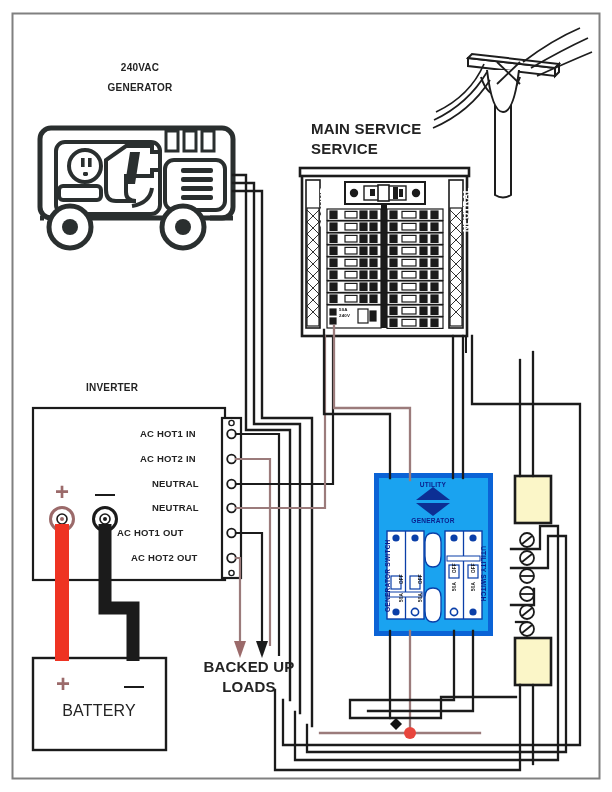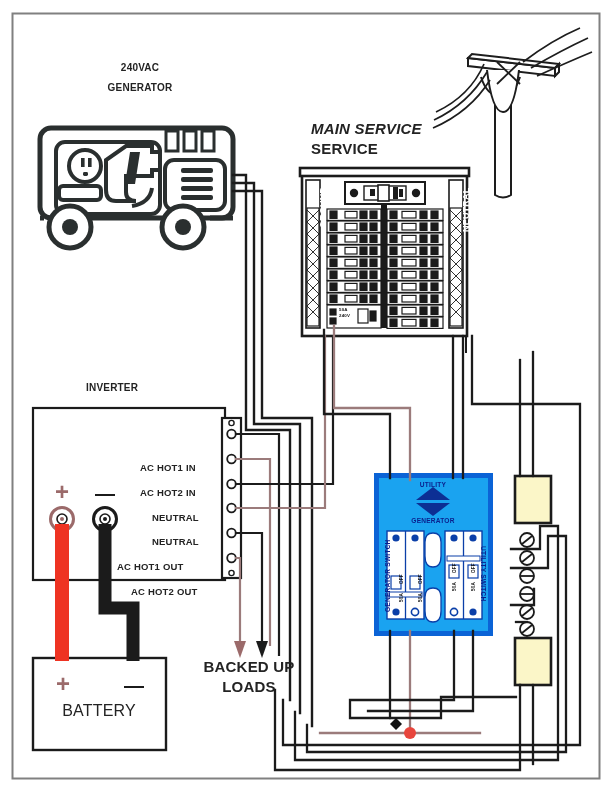--- a/index.html
+++ b/index.html
@@ -13,21 +13,21 @@
   .lbl{
     position:absolute;
     font-family:"Liberation Sans", sans-serif;
     font-weight:bold;
     color:#232323;
     white-space:nowrap;
     letter-spacing:0.2px;
   }
   .lbl.ctr{text-align:center;transform:translateX(-50%);}
   .t-title{font-size:10px;}
-  .t-term{font-size:9.5px;margin-top:34px;}
+  .t-term{font-size:9.5px;}
   .t-big{font-size:15px;}
   .t-bus{font-size:9px;color:#ffffff;}
   .t-ts{font-size:6.6px;color:#0a1f8c;font-weight:bold;}
   .t-brk{font-size:4.6px;color:#111;font-weight:bold;}
   .t-pan{font-size:4.4px;color:#111;font-weight:bold;}
   .rot90{transform-origin:0 0;transform:rotate(-90deg);}
   .rot90r{transform-origin:0 0;transform:rotate(90deg);}
 </style>
 </head>
 <body>
@@ -402,21 +402,21 @@
 
   <g id="g-nodes">
     <polygon points="396,718 402,724 396,730 390,724" fill="#111111"></polygon>
     <circle cx="410" cy="733" r="6" fill="#e8453c"></circle>
   </g>
 </svg>
 
 <div class="lbl t-title ctr" style="left:140px;top:62px;">240VAC</div>
 <div class="lbl t-title ctr" style="left:140px;top:82px;">GENERATOR</div>
 
-<div class="lbl t-big" style="left:311px;top:120px;font-style:italic;">MAIN SERVICE</div>
+<div class="lbl t-big" style="left:311px;top:120px;">MAIN SERVICE</div>
 <div class="lbl t-big" style="left:311px;top:140px;">SERVICE</div>
 
 <div class="lbl t-bus rot90" style="left:318px;top:228px;">GROUND</div>
 <div class="lbl t-bus rot90" style="left:461px;top:232px;">NEUTRAL</div>
 
 <div class="lbl t-pan" style="left:339px;top:307px;">50A</div>
 <div class="lbl t-pan" style="left:339px;top:313px;">240V</div>
 
 <div class="lbl t-title" style="left:86px;top:382px;">INVERTER</div>
 

